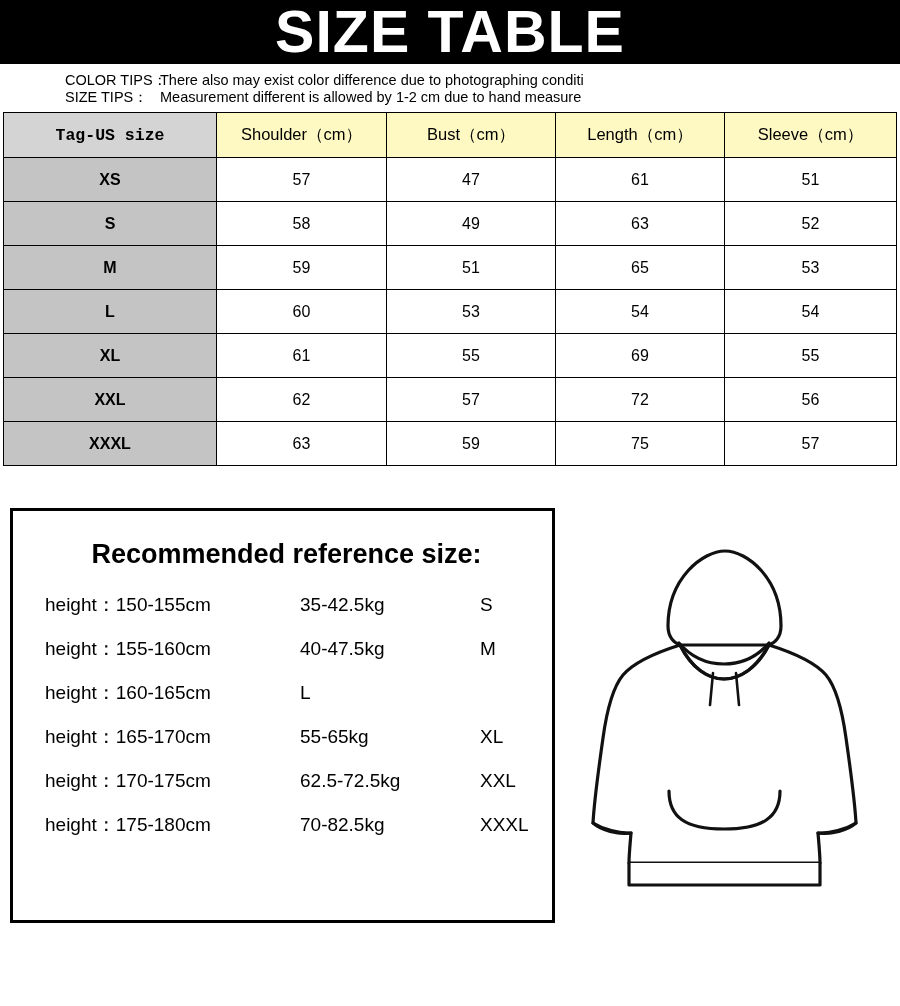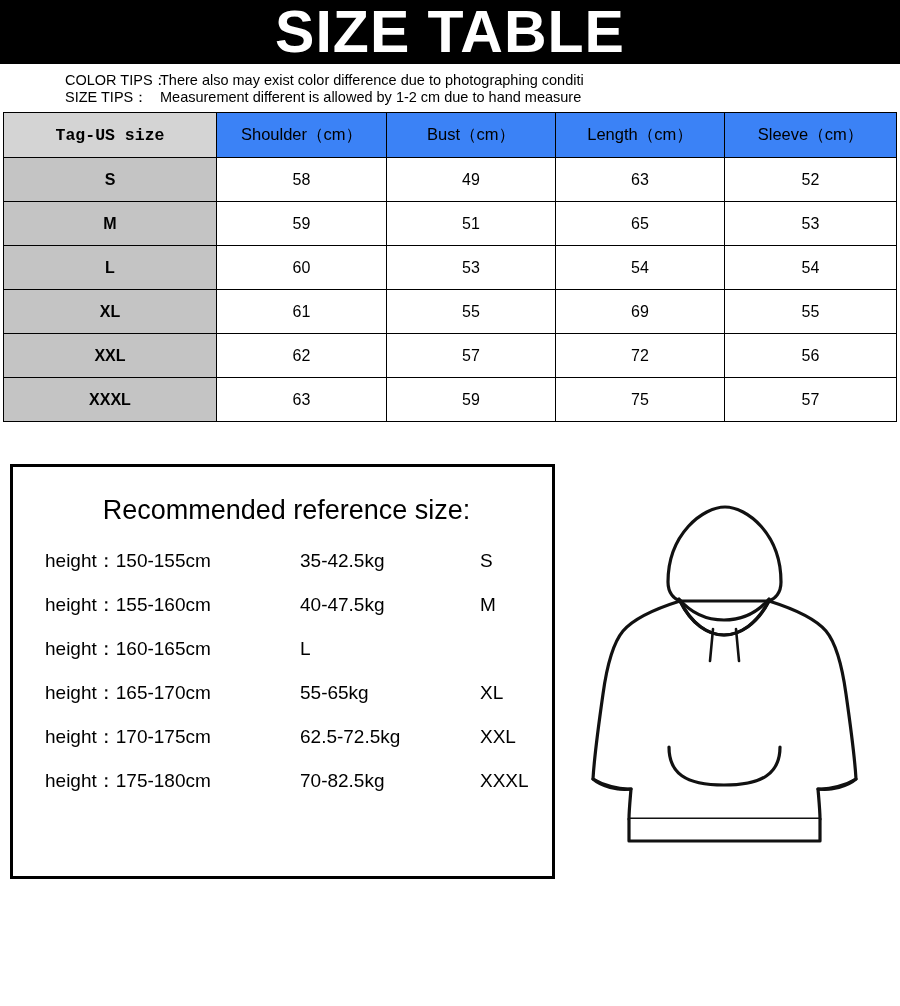--- a/index.html
+++ b/index.html
@@ -71,21 +71,21 @@
   .size-table thead th {
     height: 44px;
     font-size: 16.5px;
   }
   .size-table .head-label {
     background: #d4d4d4;
     font-weight: bold;
     font-size: 16.5px;
   }
   .size-table .head-col {
-    background: #3b82f6;
+    background: #fef9c3;
     font-weight: 400;
   }
   .size-table tbody .size-cell {
     background: #c4c4c4;
     font-weight: bold;
     font-size: 16px;
   }
   .size-table tbody .val-cell {
     background: #ffffff;
   }
@@ -104,21 +104,21 @@
   }
   .ref-box {
     border: 3px solid #000000;
     width: 545px;
     height: 415px;
     box-sizing: border-box;
     padding: 28px 0 0 0;
   }
   .ref-title {
     font-size: 27px;
-    font-weight: normal;
+    font-weight: bold;
     text-align: center;
     margin: 0 0 22px 0;
     padding-left: 8px;
   }
   .ref-row {
     display: flex;
     align-items: baseline;
     font-size: 19px;
     margin-bottom: 18px;
     padding-left: 32px;
@@ -168,20 +168,27 @@
     <tr>
       <th class="head-label col-0">Tag-US size</th>
       <th class="head-col col-1">Shoulder（cm）</th>
       <th class="head-col col-2">Bust（cm）</th>
       <th class="head-col col-3">Length（cm）</th>
       <th class="head-col col-4">Sleeve（cm）</th>
     </tr>
   </thead>
   <tbody>
     <tr>
+      <td class="size-cell">XS</td>
+      <td class="val-cell">57</td>
+      <td class="val-cell">47</td>
+      <td class="val-cell">61</td>
+      <td class="val-cell">51</td>
+    </tr>
+    <tr>
       <td class="size-cell">S</td>
       <td class="val-cell">58</td>
       <td class="val-cell">49</td>
       <td class="val-cell">63</td>
       <td class="val-cell">52</td>
     </tr>
     <tr>
       <td class="size-cell">M</td>
       <td class="val-cell">59</td>
       <td class="val-cell">51</td>

